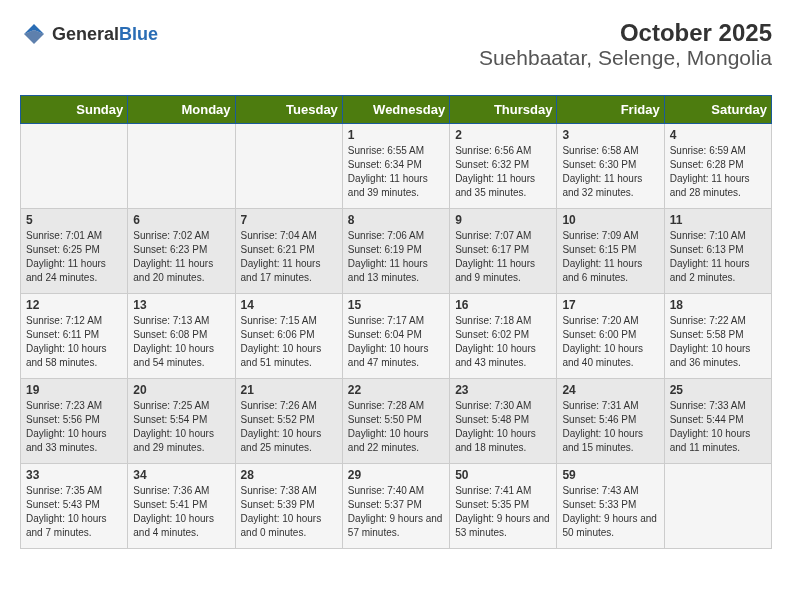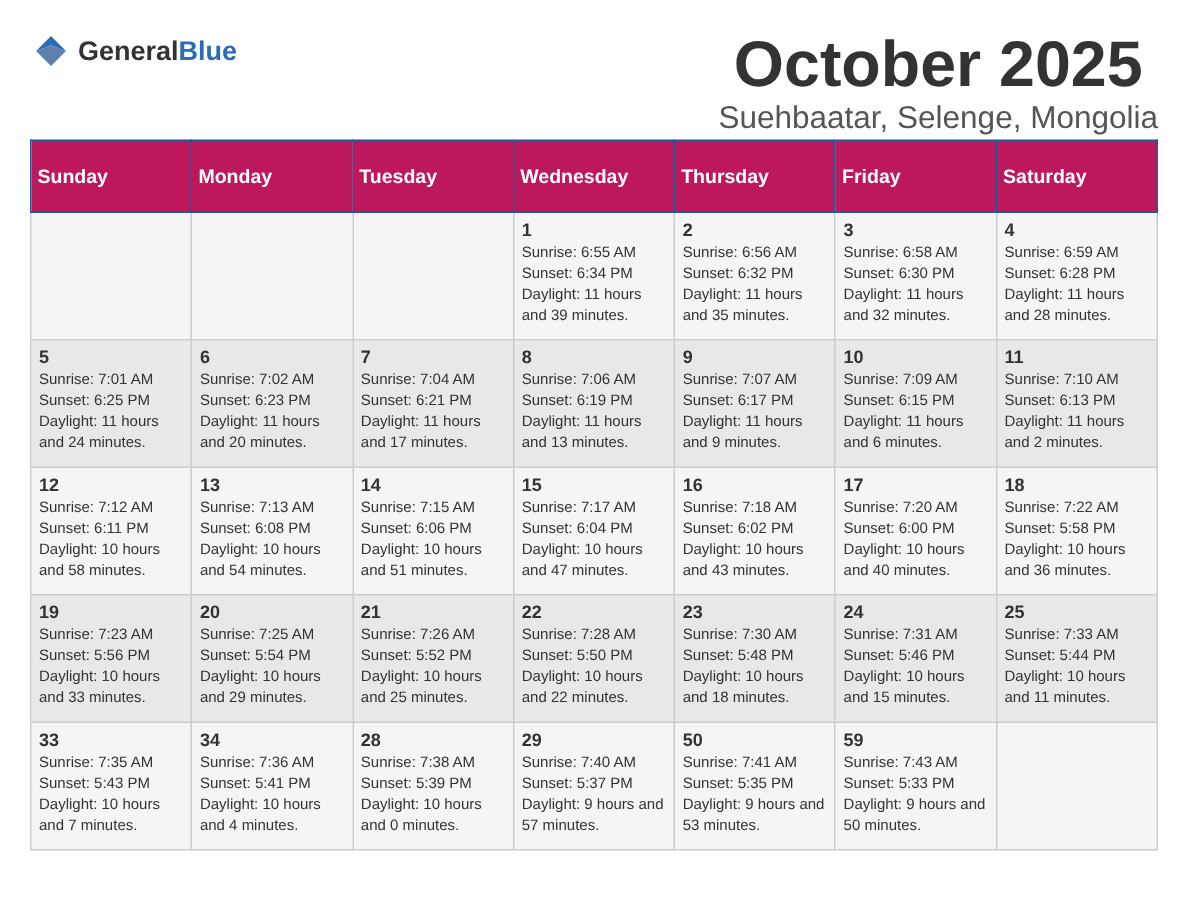--- a/index.html
+++ b/index.html
@@ -7,21 +7,21 @@
       font-family: Arial, sans-serif;
       background: #fff;
       width: 792px;
       min-height: 612px;
       padding: 20px;
     }
     .header {
       display: flex;
       justify-content: space-between;
       align-items: flex-start;
-      margin-bottom: 2px;
+      margin-bottom: 25px;
     }
     .logo {
       display: flex;
       align-items: center;
       gap: 4px;
     }
     .logo-text-general {
       font-size: 18px;
       font-weight: bold;
       color: #333;
@@ -32,42 +32,41 @@
       color: #2a6db5;
     }
     .logo-icon {
       width: 28px;
       height: 28px;
     }
     .title-block {
       text-align: right;
     }
     .month-title {
-      font-size: 43px;
+      font-size: 24px;
       font-weight: bold;
       color: #333;
       line-height: 1.1;
-      text-align: center;
     }
     .location-title {
       font-size: 21px;
       color: #555;
     }
     table {
       width: 100%;
       border-collapse: collapse;
       table-layout: fixed;
     }
     thead th {
-      background-color: #be185d;
+      background-color: #4d7c0f;
       color: #fff;
       font-size: 13px;
       font-weight: bold;
-      padding: 16px 4px;
-      text-align: left;
+      padding: 6px 4px;
+      text-align: right;
       border: 1px solid #1a5a9a;
     }
     tbody td {
       border: 1px solid #ccc;
       vertical-align: top;
       padding: 4px 5px;
       font-size: 10.5px;
       color: #333;
       height: 85px;
     }

